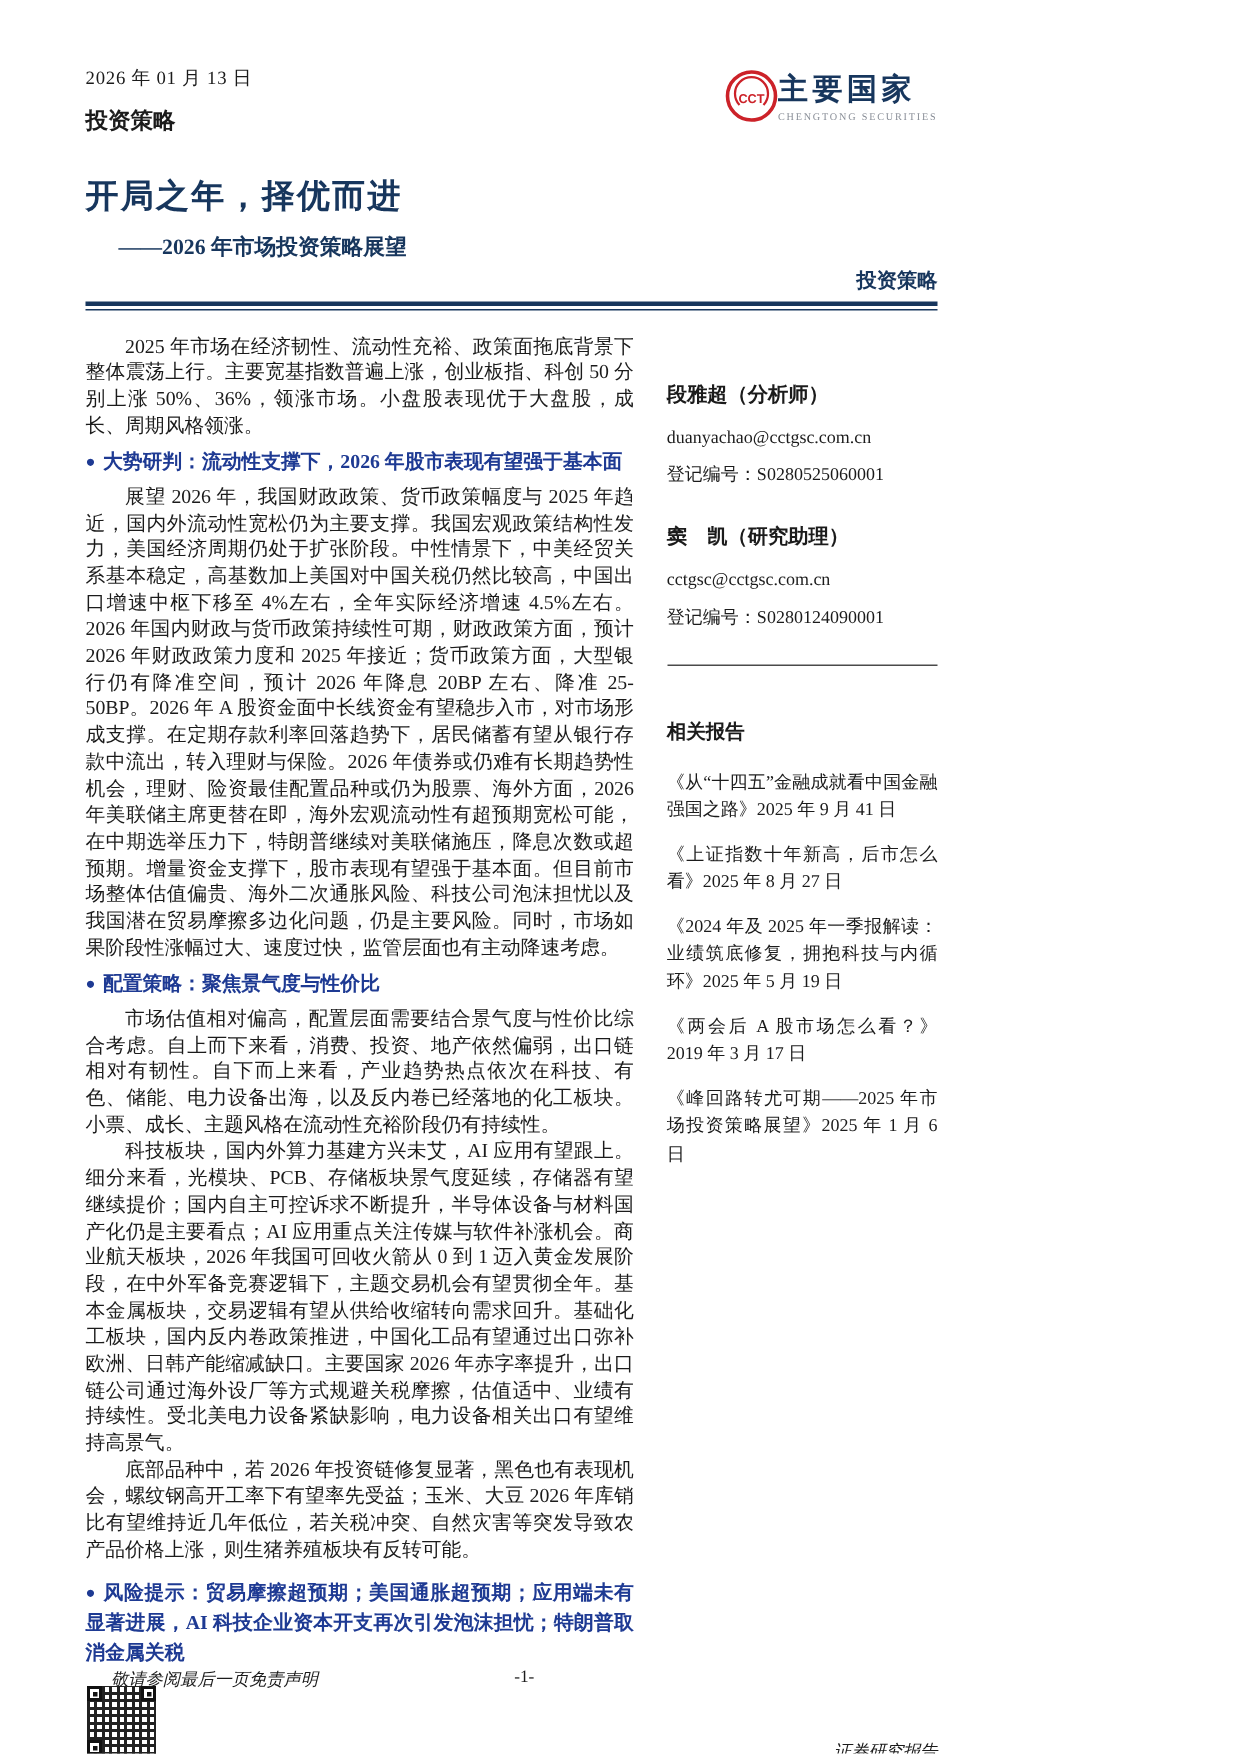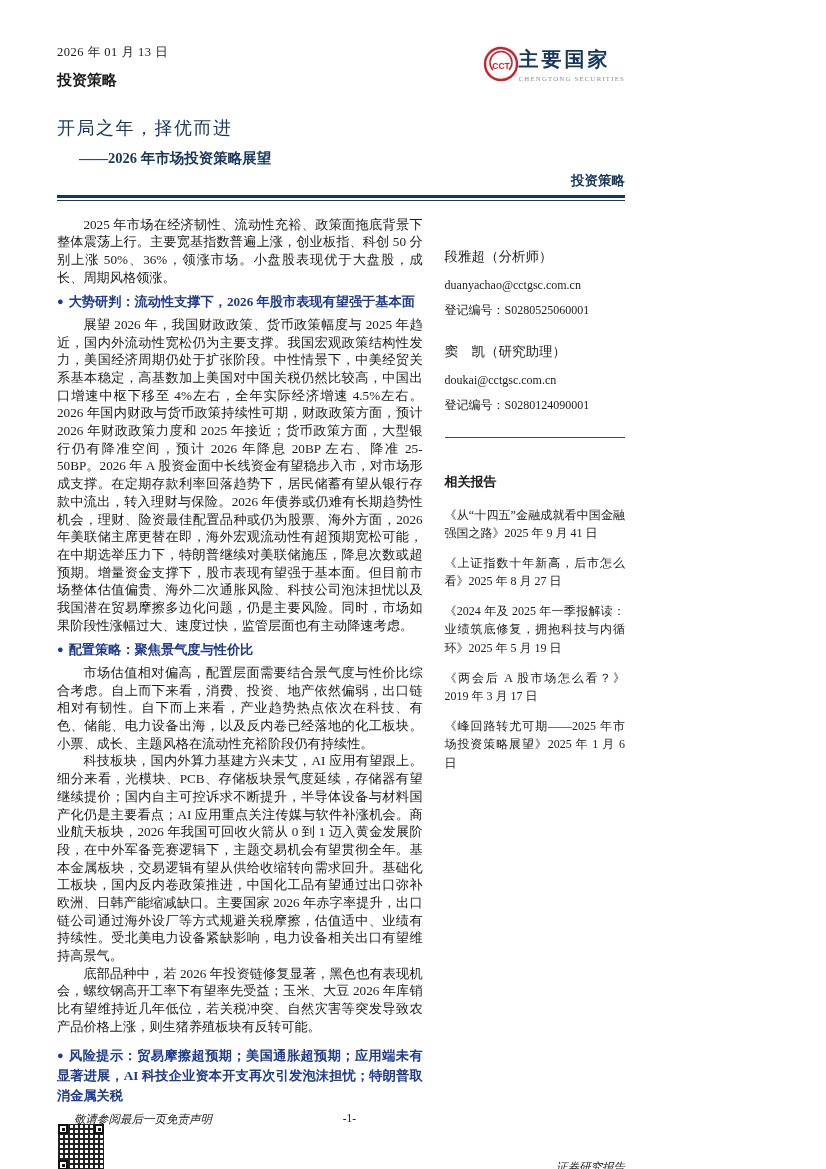--- a/index.html
+++ b/index.html
@@ -12,36 +12,36 @@
 
   
   .hdr{display:flex;justify-content:space-between;align-items:flex-start;}
   .hdr-date{font-size:12.5px;letter-spacing:.5px;}
   .hdr-cat{font-size:15px;font-weight:bold;margin-top:10px;}
   .logo{display:flex;align-items:center;gap:0;margin-top:2px;}
   .logo-txt .cn{font-size:20px;font-weight:bold;color:#17365d;letter-spacing:3px;}
   .logo-txt .en{font-size:6.8px;color:#8a8f98;letter-spacing:1.2px;margin-top:2px;}
 
   
-  .title{margin:26px 0 0 0;font-size:18px;font-weight:normal;color:#17365d;letter-spacing:1.5px;}
+  .title{margin:26px 0 0 0;font-size:22px;font-weight:bold;color:#17365d;letter-spacing:1.5px;}
   .subtitle{margin-top:9px;margin-left:22px;font-size:14.5px;font-weight:bold;color:#17365d;}
   .side-label{text-align:right;font-size:13.5px;font-weight:bold;color:#17365d;margin-top:4px;margin-bottom:5px;}
   .rule-a{height:2.5px;background:#17365d;}
   .rule-b{height:1px;background:#17365d;margin-top:2px;}
 
   
   .content{display:flex;margin-top:15px;}
   .col-l{width:462px;font-size:13.2px;line-height:1.34;text-align:justify;}
   .col-l p{text-indent:2em;margin:0;}
   .h-blue{color:#1e3a93;font-weight:bold;margin:7px 0 5px 0;}
   .h-blue .blt{margin-right:5px;font-size:11px;vertical-align:1px;}
   .h-blue.risk{margin-top:11px;line-height:1.5;}
 
   .col-r{width:228px;margin-left:22px;padding-top:31px;font-size:12px;line-height:1.5;box-sizing:border-box;}
-  .a-name{font-size:13.5px;font-weight:normal;margin-bottom:9px;}
+  .a-name{font-size:13.5px;font-weight:bold;margin-bottom:9px;}
   .a-mail{margin-bottom:7px;}
   .a-reg{margin-bottom:23px;}
   .r-divider{border-top:1px solid #4a4a4a;margin:2px 0 34px 0;}
   .rel-title{font-size:13px;font-weight:bold;margin-bottom:14px;}
   .rel-item{font-size:12px;line-height:1.55;margin-bottom:11px;text-align:justify;}
 
   
   .footer{position:absolute;left:74px;right:57px;top:1112px;height:18px;font-size:11.5px;}
   .f-disc{position:absolute;left:0;top:0;font-style:italic;z-index:2;}
   .f-page{position:absolute;left:0;right:0;text-align:center;top:0;}
@@ -103,21 +103,21 @@
     </div>
 
     <aside class="col-r">
       <div class="analyst">
         <div class="a-name">段雅超（分析师）</div>
         <div class="a-mail">duanyachao@cctgsc.com.cn</div>
         <div class="a-reg">登记编号：S0280525060001</div>
       </div>
       <div class="analyst">
         <div class="a-name">窦　凯（研究助理）</div>
-        <div class="a-mail">doukai@cctgsc.com.cn</div>
+        <div class="a-mail">cctgsc@cctgsc.com.cn</div>
         <div class="a-reg">登记编号：S0280124090001</div>
       </div>
 
       <div class="r-divider"></div>
 
       <div class="rel-title">相关报告</div>
       <div class="rel-item">《从“十四五”金融成就看中国金融强国之路》2025 年 9 月 41 日</div>
       <div class="rel-item">《上证指数十年新高，后市怎么看》2025 年 8 月 27 日</div>
       <div class="rel-item">《2024 年及 2025 年一季报解读：业绩筑底修复，拥抱科技与内循环》2025 年 5 月 19 日</div>
       <div class="rel-item">《两会后 A 股市场怎么看？》2019 年 3 月 17 日</div>

